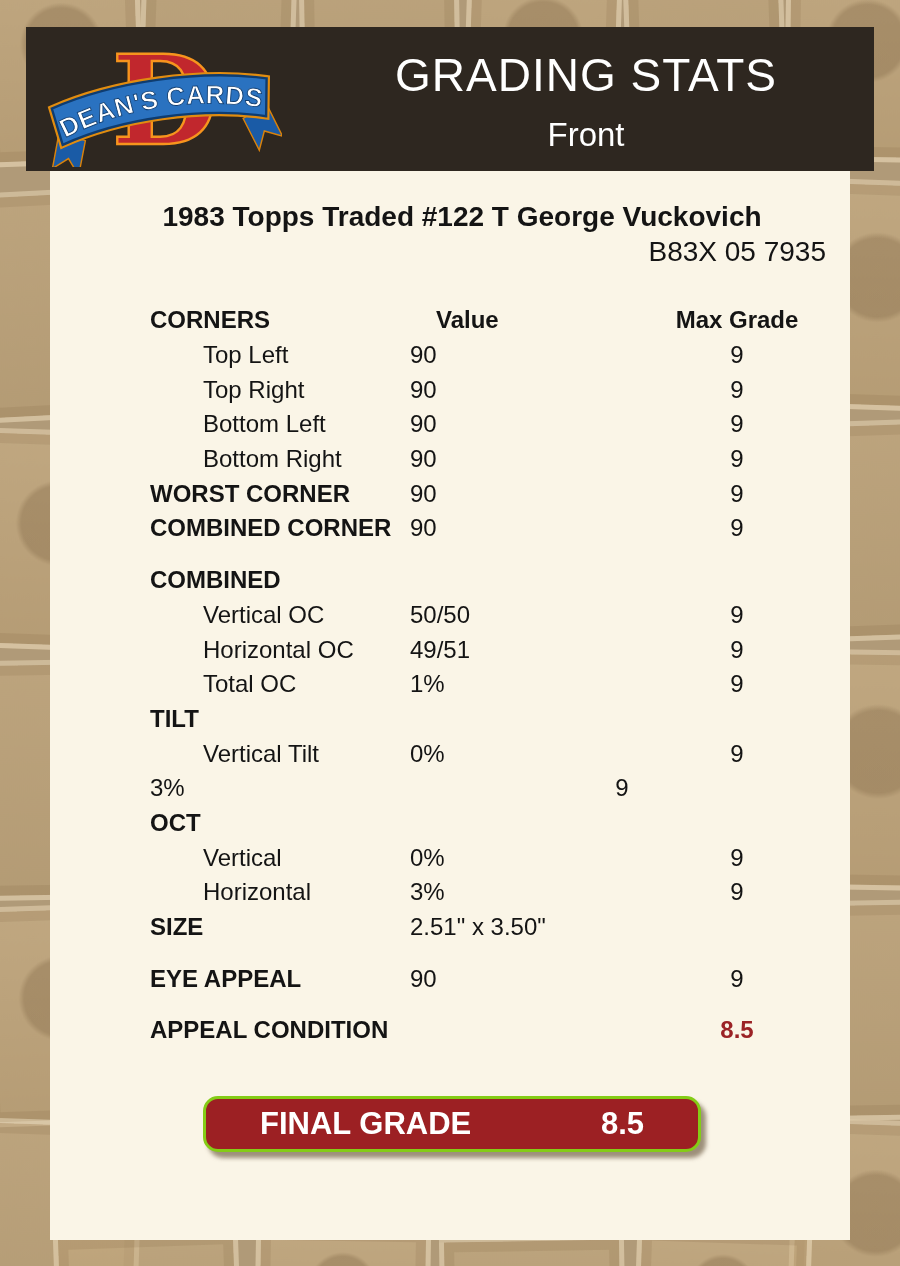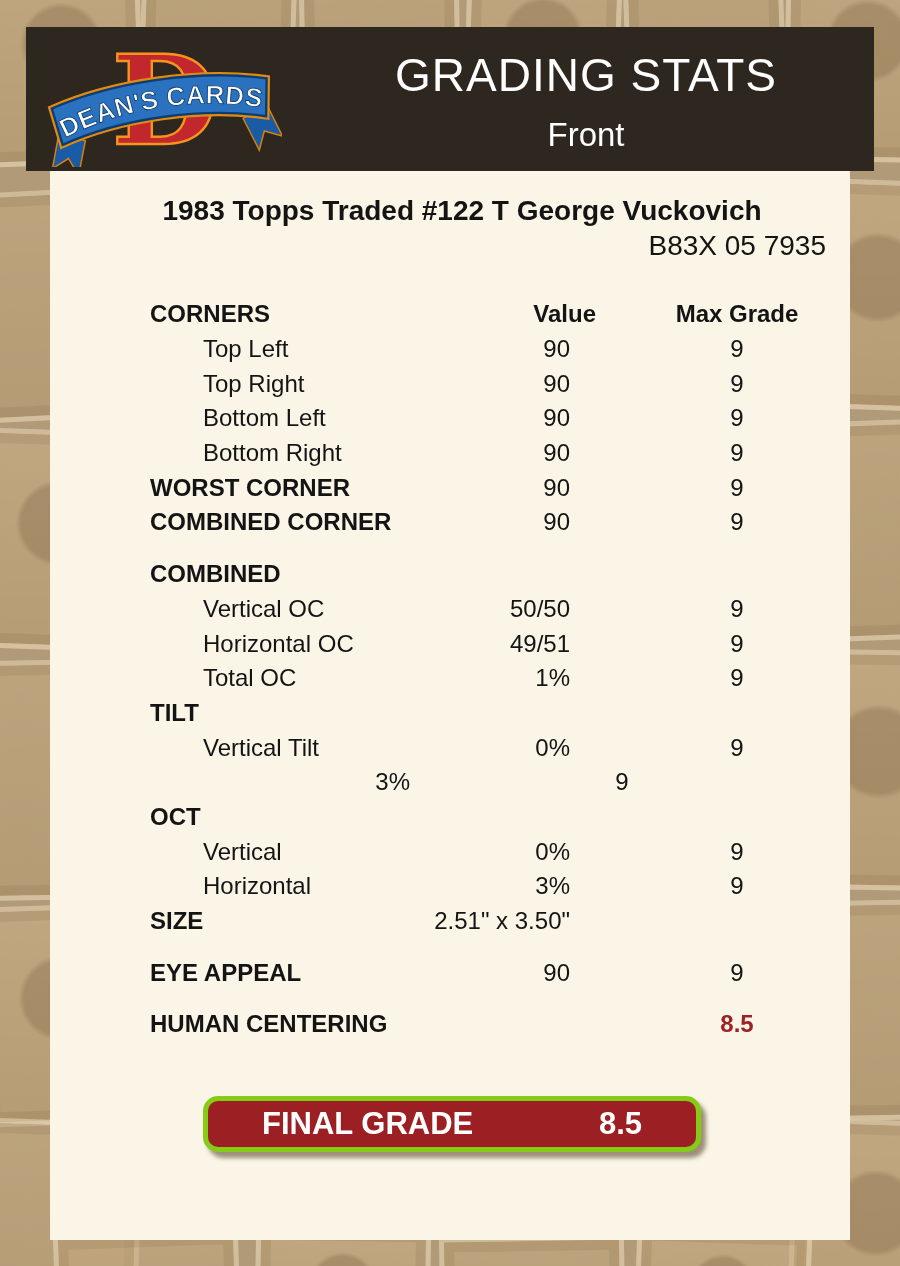--- a/index.html
+++ b/index.html
@@ -31,47 +31,47 @@
     color:#ffffff;padding-top:4px;gap:18px;
   }
   .head-main{font-size:46px;line-height:48px;letter-spacing:1px;}
   .head-sub{font-size:33px;line-height:35px;}
   
   .panel{
     position:absolute;left:50px;top:171px;width:800px;height:1069px;
     background:#faf5e7;color:#141414;
   }
   .card-title{
-    margin-top:22px;padding:0 24px 0 48px;text-align:center;
+    margin-top:28px;padding:0 24px 0 48px;text-align:center;
     font-weight:bold;font-size:28px;line-height:35px;
   }
   .card-serial{
     padding:0 24px 0 48px;text-align:right;
     font-size:28px;line-height:35px;
   }
   
   .gtable{margin:34px 0 0 100px;width:650px;}
   .trow{
     display:grid;grid-template-columns:260px 160px 80px 150px;
     height:34.7px;align-items:center;font-size:24px;
   }
   .trow .label{white-space:nowrap;}
-  .trow .value{text-align:right;white-space:nowrap;}
+  .trow .value{text-align:left;white-space:nowrap;}
   .trow .max{text-align:center;margin-left:24px;}
   .trow.head{font-weight:bold;}
   .trow.head .value{transform:translateX(26px);}
   .trow.section .label{font-weight:bold;}
   .trow.indent .label{padding-left:53px;}
   .trow.gap{margin-top:17px;}
   .trow.red-max .max{color:#9b2226;font-weight:bold;}
   
   .final-grade{
     position:absolute;left:153px;top:925px;width:498px;height:56px;
     box-sizing:border-box;
-    background:#9c2023;border:5px solid #84cc16;border-radius:15px;
+    background:#9c2023;border:3px solid #84cc16;border-radius:15px;
     box-shadow:5px 6px 4px rgba(125,110,85,0.75);
     display:flex;align-items:center;justify-content:space-between;
     padding:0 54px;color:#ffffff;font-weight:bold;font-size:31px;
     cursor:default;
   }
 </style>
 </head>
 <body>
 
 <div class="collage">
@@ -234,21 +234,21 @@
     <div class="cell spacer"></div>
     <div class="cell max"></div>
   </div>
         <div class="trow section gap">
     <div class="cell label">EYE APPEAL</div>
     <div class="cell value">90</div>
     <div class="cell spacer"></div>
     <div class="cell max">9</div>
   </div>
         <div class="trow section gap red-max">
-    <div class="cell label">HUMAN CENTERING</div>
+    <div class="cell label">APPEAL CONDITION</div>
     <div class="cell value"></div>
     <div class="cell spacer"></div>
     <div class="cell max">8.5</div>
   </div>
       </div>
   </div>
 
   <div class="final-grade">
     <span>FINAL GRADE</span>
     <span>8.5</span>

